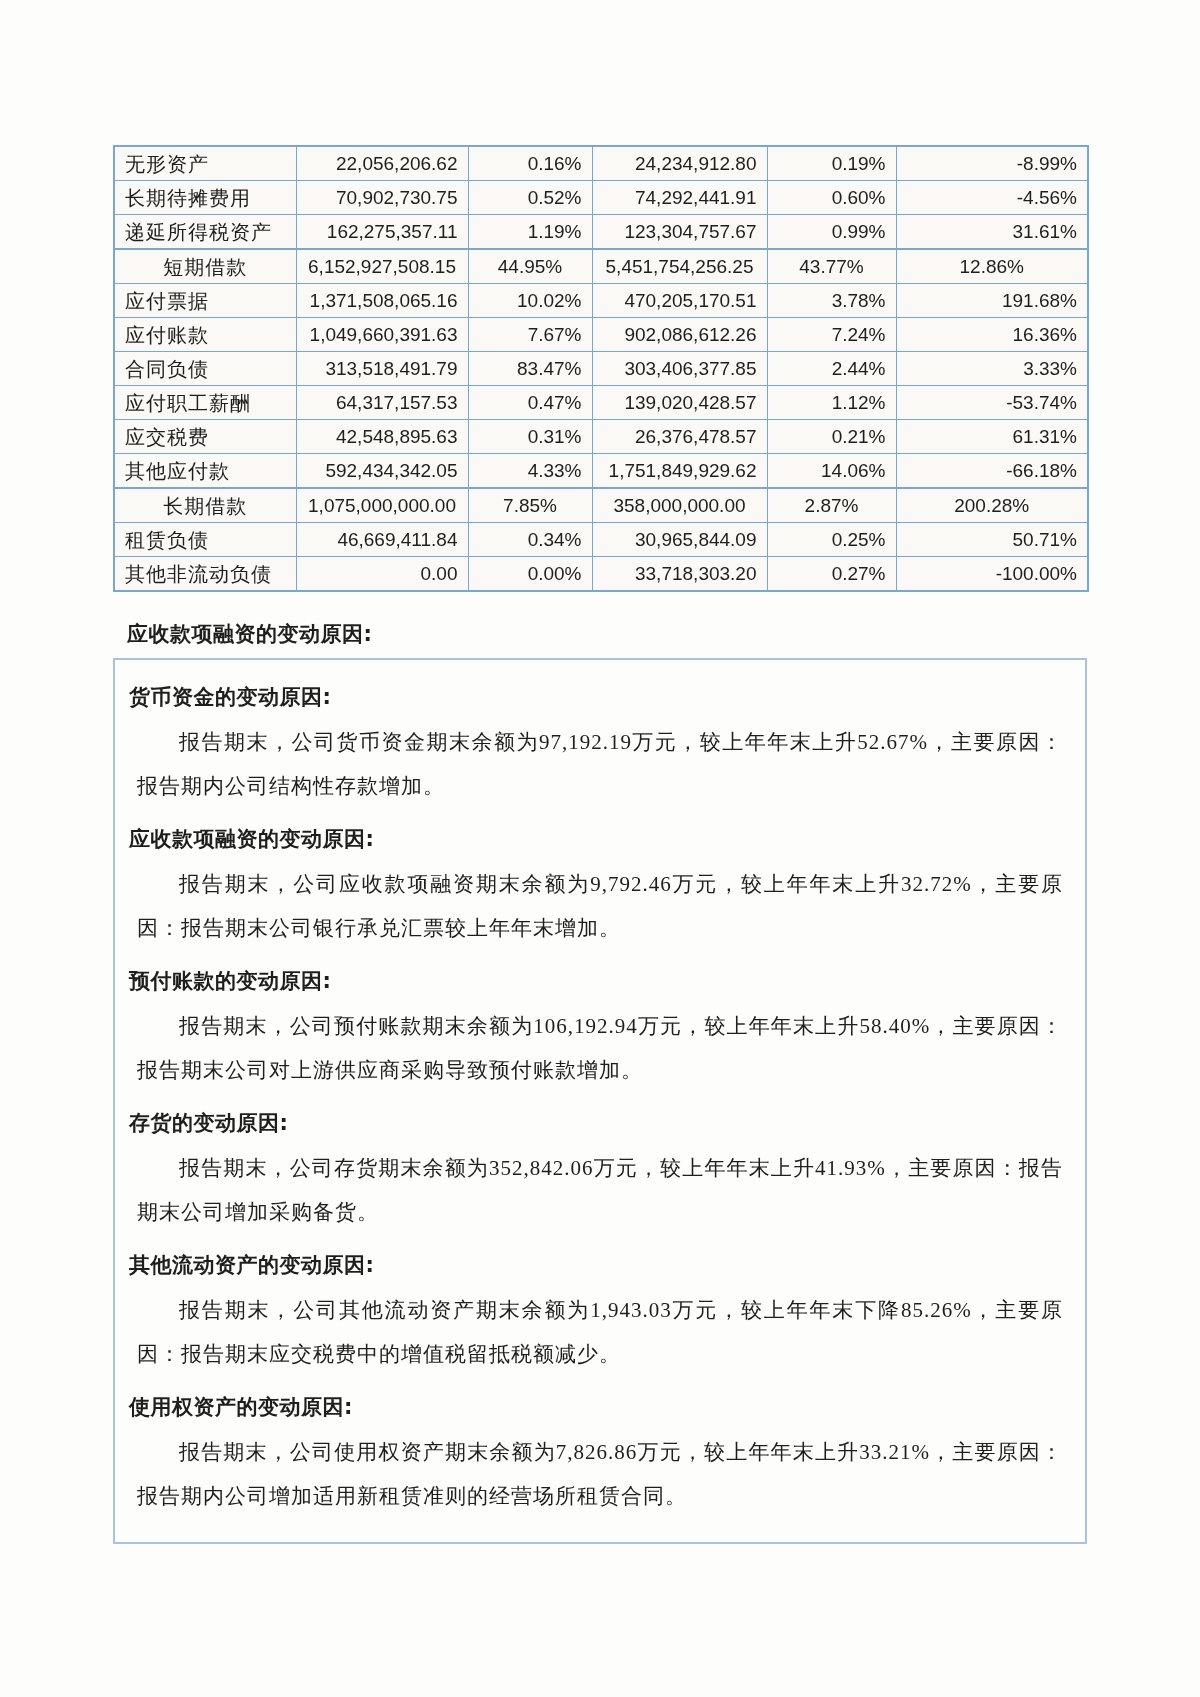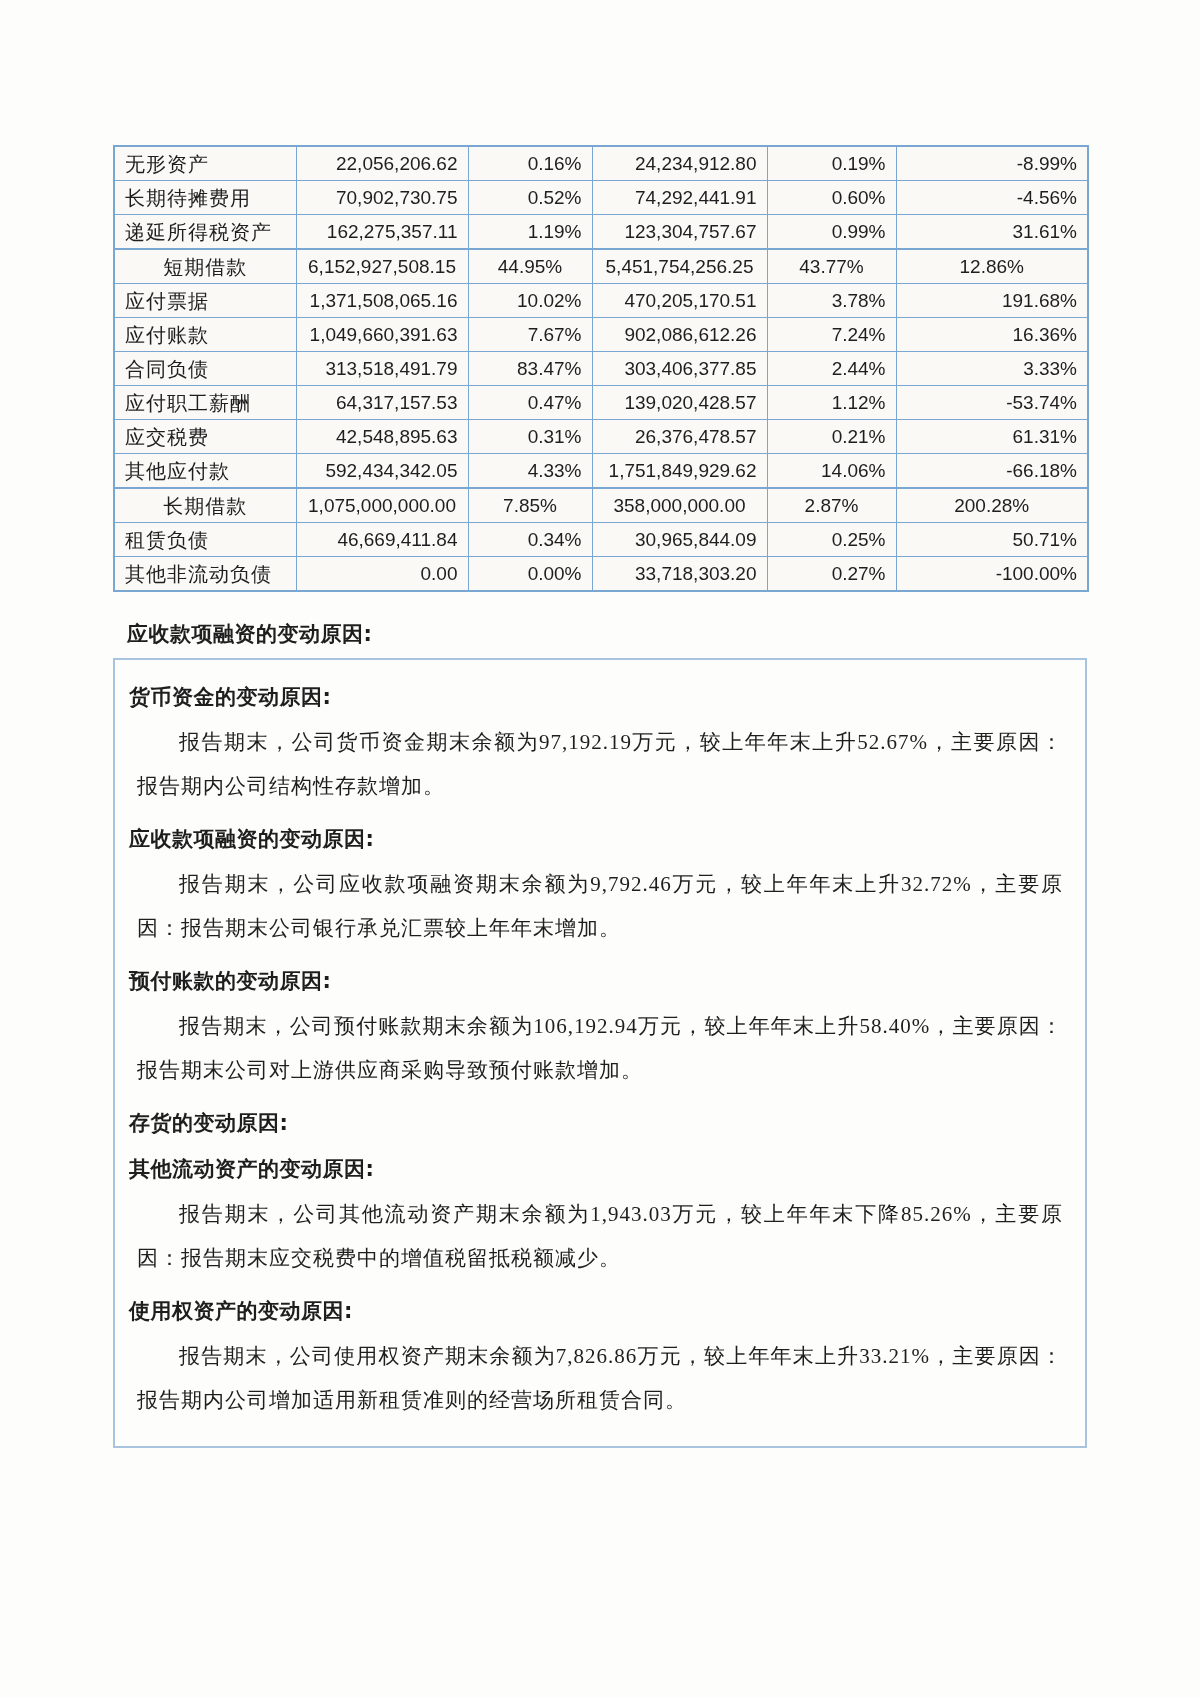--- a/index.html
+++ b/index.html
@@ -232,20 +232,21 @@
           <p>报告期末，公司应收款项融资期末余额为9,792.46万元，较上年年末上升32.72%，主要原因：报告期末公司银行承兑汇票较上年年末增加。</p>
         </div>
 
         <div class="reason">
           <h3>预付账款的变动原因:</h3>
           <p>报告期末，公司预付账款期末余额为106,192.94万元，较上年年末上升58.40%，主要原因：报告期末公司对上游供应商采购导致预付账款增加。</p>
         </div>
 
         <div class="reason">
           <h3>存货的变动原因:</h3>
+          <p>报告期末，公司存货期末余额为352,842.06万元，较上年年末上升41.93%，主要原因：报告期末公司增加采购备货。</p>
         </div>
 
         <div class="reason">
           <h3>其他流动资产的变动原因:</h3>
           <p>报告期末，公司其他流动资产期末余额为1,943.03万元，较上年年末下降85.26%，主要原因：报告期末应交税费中的增值税留抵税额减少。</p>
         </div>
 
         <div class="reason">
           <h3>使用权资产的变动原因:</h3>
           <p>报告期末，公司使用权资产期末余额为7,826.86万元，较上年年末上升33.21%，主要原因：报告期内公司增加适用新租赁准则的经营场所租赁合同。</p>

